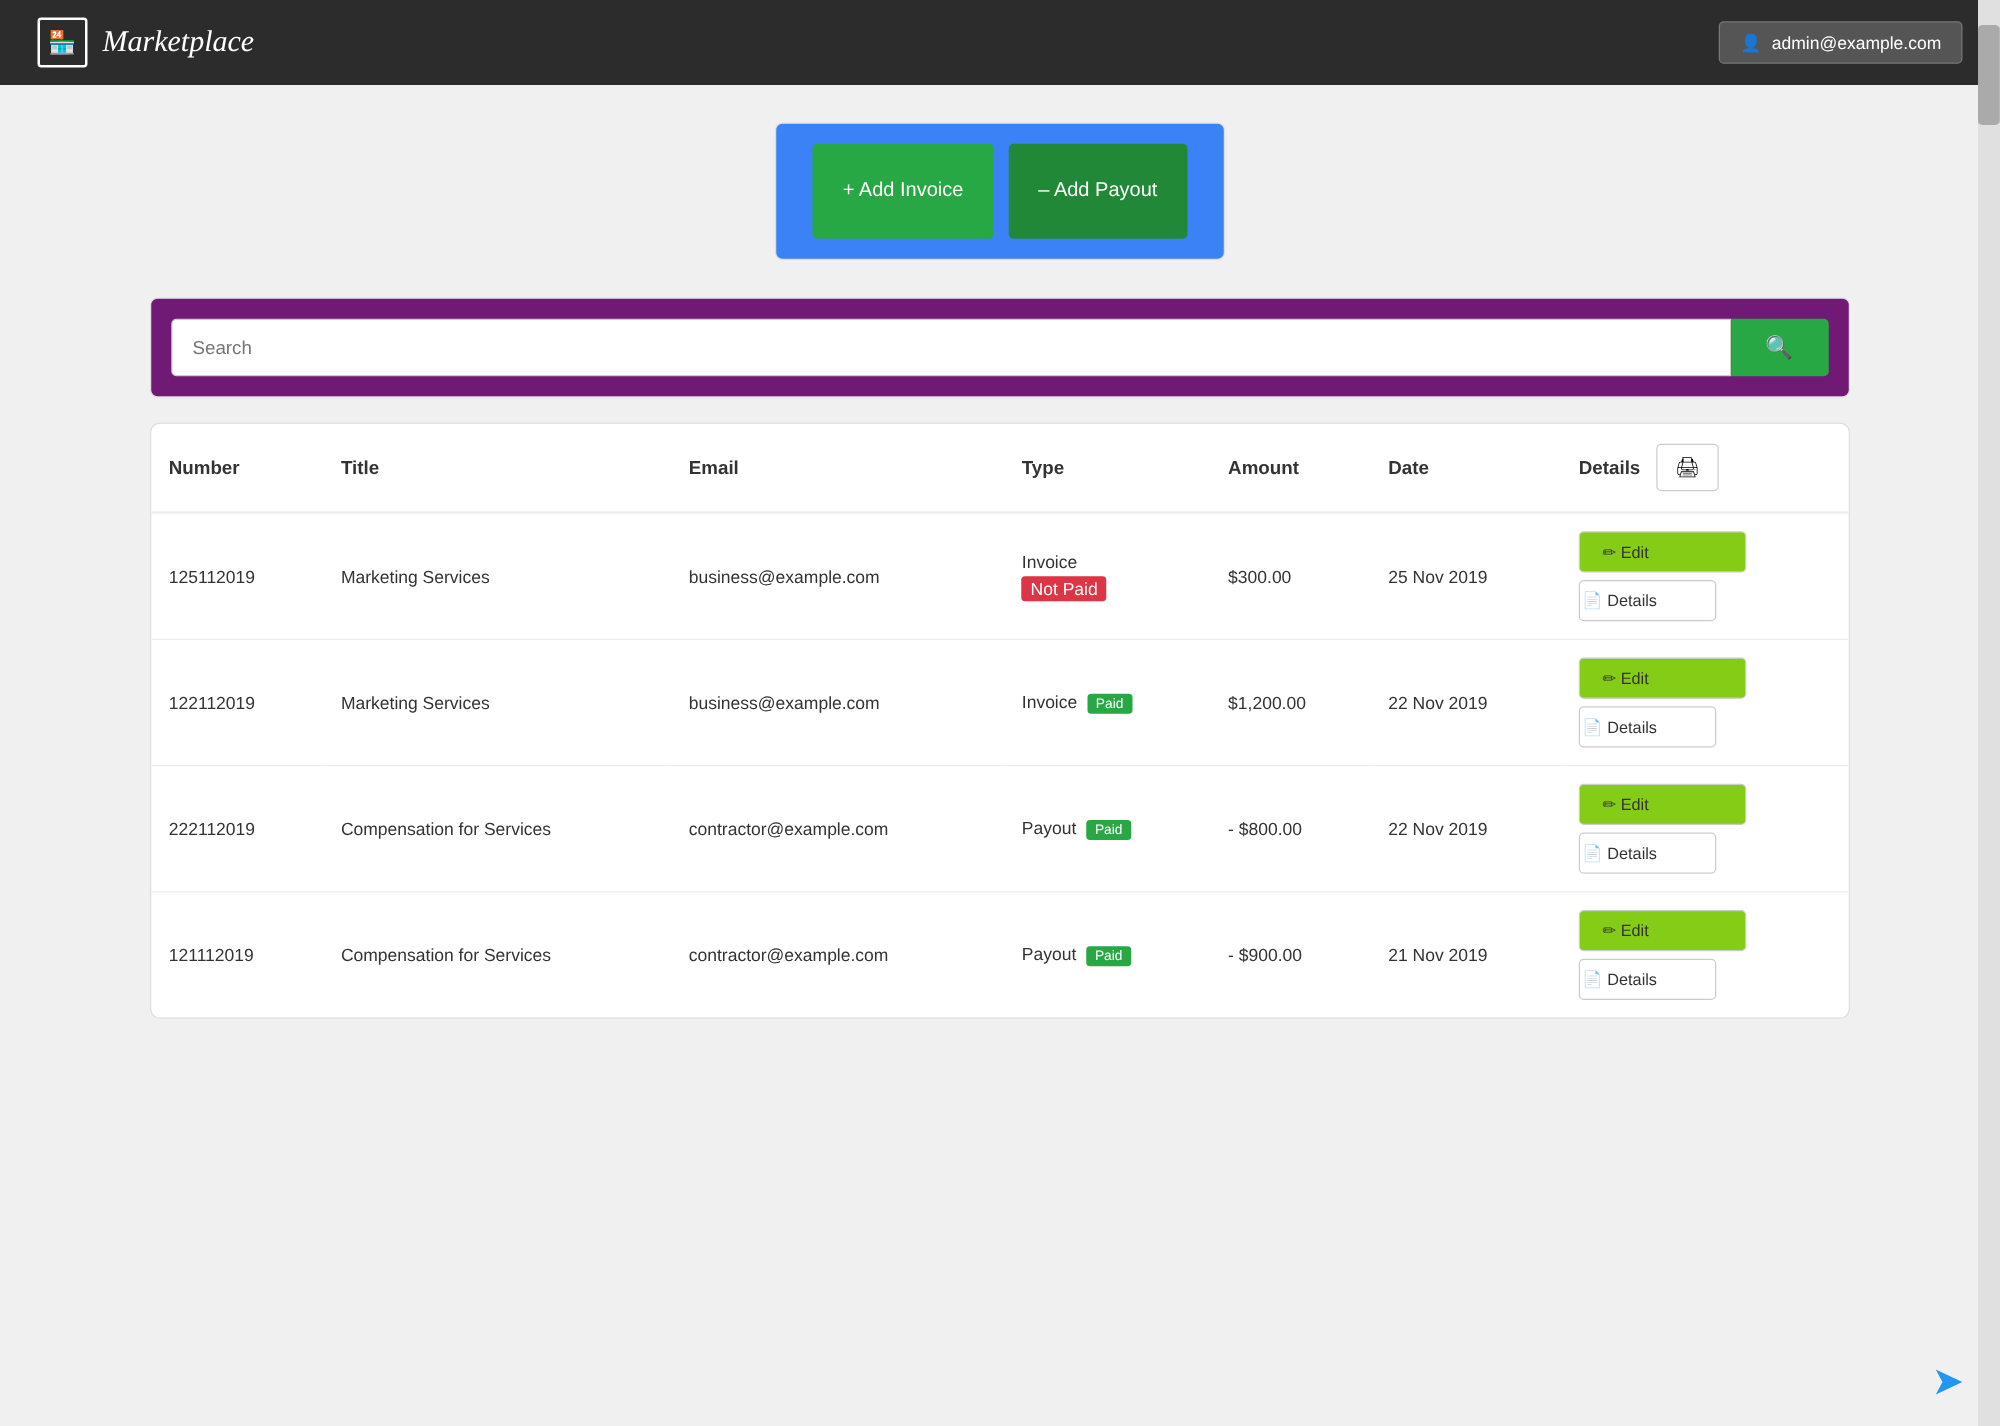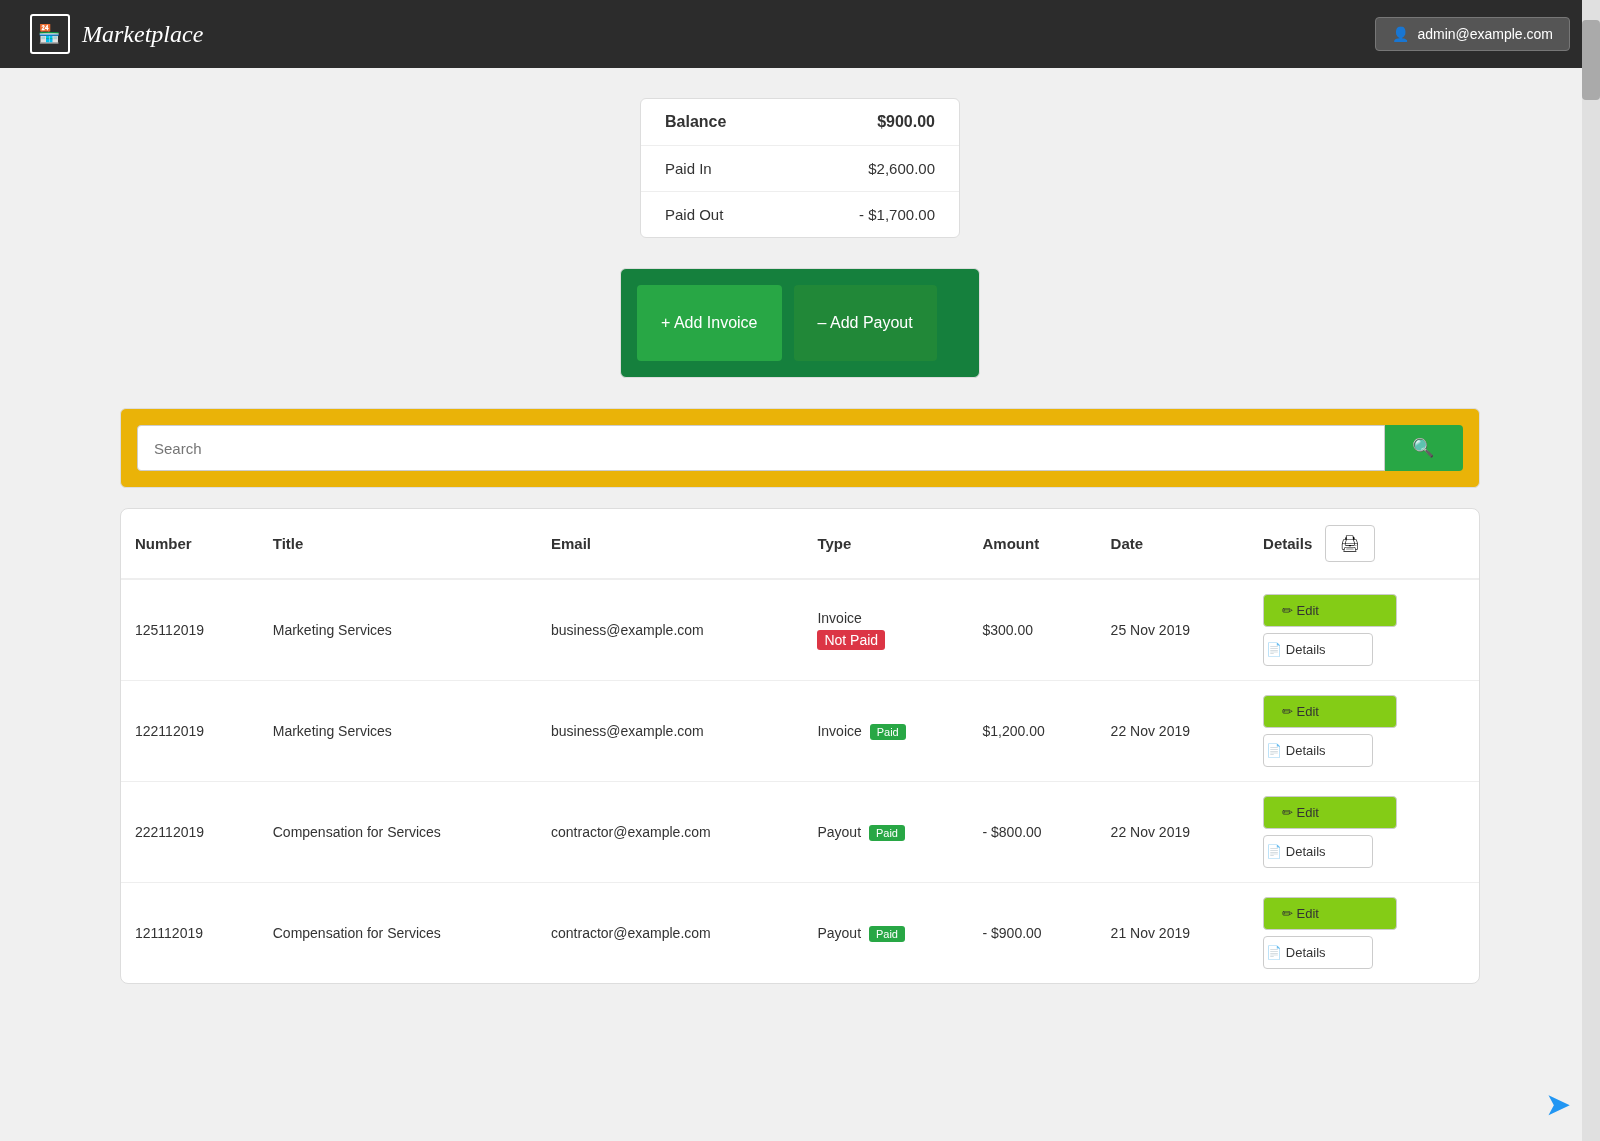--- a/index.html
+++ b/index.html
@@ -72,23 +72,24 @@
     }
     .balance-row:last-child { border-bottom: none; }
     .balance-row.bold .label { font-weight: bold; font-size: 16px; }
     .balance-row.bold .value { font-weight: bold; font-size: 16px; }
     .balance-row .label { color: #333; font-size: 15px; }
     .balance-row .value { color: #333; font-size: 15px; }
 
     
     .action-buttons {
       display: flex;
+      justify-content: center;
       gap: 12px;
       margin-bottom: 30px;
-      background: #15803d;
+      background: #3b82f6;
       border: 1px solid #ddd;
       border-radius: 6px;
       width: 360px;
       margin: 0 auto 30px auto;
       padding: 16px;
     }
     .btn-add-invoice {
       background: #28a745;
       color: #fff;
       border: none;
@@ -111,21 +112,21 @@
       display: flex;
       align-items: center;
       gap: 6px;
     }
 
     
     .search-bar {
       display: flex;
       gap: 0;
       margin-bottom: 20px;
-      background: #eab308;
+      background: #701a75;
       border: 1px solid #ddd;
       border-radius: 6px;
       padding: 16px;
     }
     .search-input {
       flex: 1;
       padding: 12px 16px;
       border: 1px solid #ccc;
       border-radius: 4px 0 0 4px;
       font-size: 15px;
@@ -265,34 +266,20 @@
     <span class="header-title">Marketplace</span>
   </div>
   <div class="header-user">
     <span>👤</span>
     <span>admin@example.com</span>
   </div>
 </div>
 
 <div class="main">
 
-  <div class="balance-card">
-    <div class="balance-row bold">
-      <span class="label">Balance</span>
-      <span class="value">$900.00</span>
-    </div>
-    <div class="balance-row">
-      <span class="label">Paid In</span>
-      <span class="value">$2,600.00</span>
-    </div>
-    <div class="balance-row">
-      <span class="label">Paid Out</span>
-      <span class="value">- $1,700.00</span>
-    </div>
-  </div>
 
   <div class="action-buttons">
     <button class="btn-add-invoice">+ Add Invoice</button>
     <button class="btn-add-payout">– Add Payout</button>
   </div>
 
   <div class="search-bar">
     <input class="search-input" type="text" placeholder="Search" style="">
     <button class="search-btn">🔍</button>
   </div>

